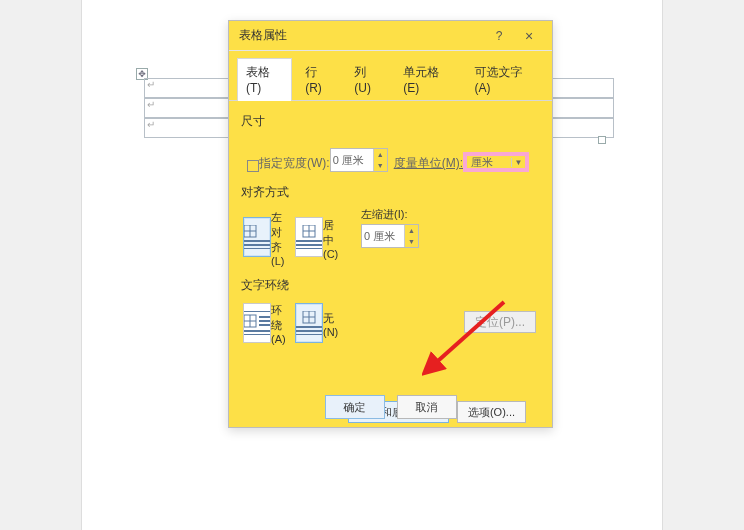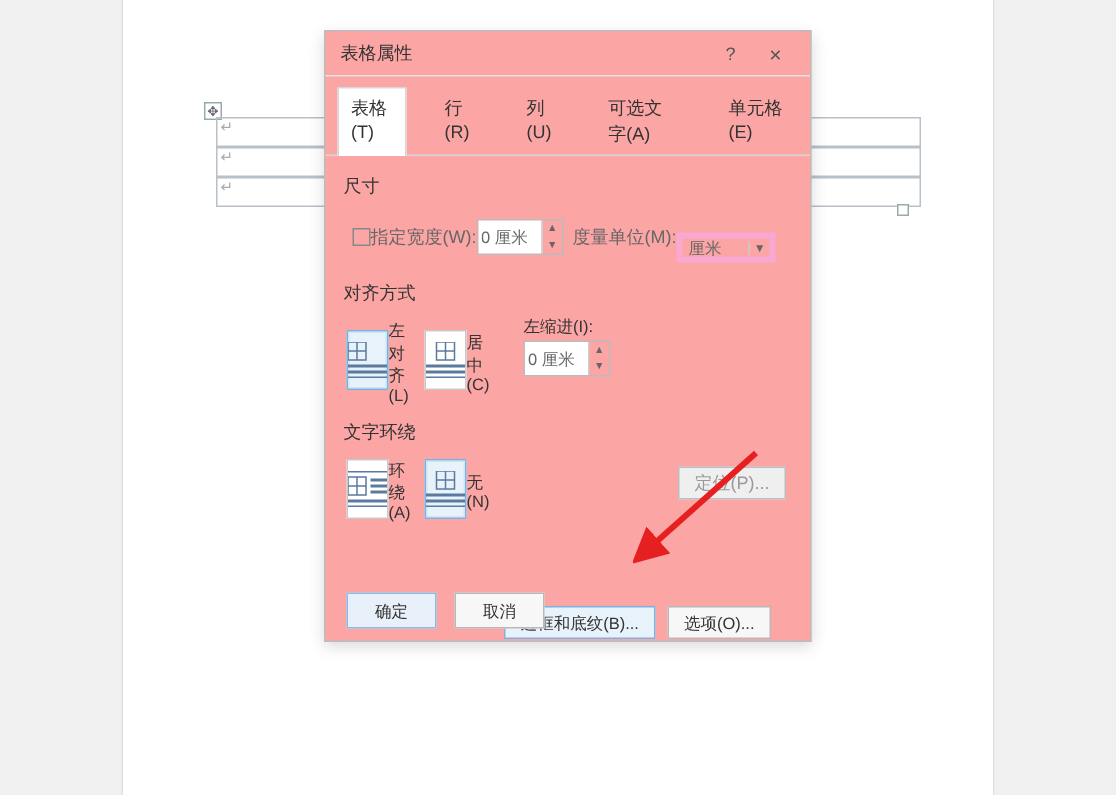--- a/index.html
+++ b/index.html
@@ -45,62 +45,62 @@
     .bg-cell {
       height: 20px;
       border: 1px solid #b8c0c8;
       flex: 1;
       font-size: 10px; color: #aaa;
       padding-left: 2px;
     }
     
     .dialog {
       position: absolute;
-      left: 216px; top: 20px;
+      left: 228px; top: 20px;
       width: 325px; height: 408px;
-      background: #fca5a5;
+      background: #fde047;
       border: 1px solid #bcbcbc;
       box-shadow: 0 3px 10px rgba(0,0,0,0.15);
     }
     .titlebar {
       height: 30px;
       display: flex; align-items: center;
       padding: 0 8px 0 10px;
       border-bottom: 1px solid #e4e4e4;
     }
     .titlebar .title { flex: 1; color: #333; font-size: 12px;}
     .titlebar .help, .titlebar .close {
       width: 30px; height: 26px;
       display: flex; align-items: center; justify-content: center;
       color: #555;
       cursor: pointer;
     }
     .titlebar .close { font-size: 14px; }
     .tabs {
       display: flex;
       padding: 6px 8px 0 8px;
-      gap: 16px;
+      gap: 4px;
       border-bottom: 1px solid #d7d7d7;
     }
     .tab {
       padding: 5px 8px 6px 8px;
       color: #333;
       cursor: pointer;
       position: relative;
       top: 1px;
       border: 1px solid transparent;
       border-bottom: none;
     }
     .tab.active {
       border-color: #d7d7d7;
       background: #fff;
     }
     .body { padding: 8px 12px 6px 12px; }
     .section-label { color: #333; margin: 4px 0 6px 0; }
-    .size-row { display: flex; align-items: center; gap: 0; padding: 2px 0 8px 6px; }
+    .size-row { display: flex; align-items: flex-end; gap: 0; padding: 2px 0 8px 6px; }
     .checkbox-box {
       width: 12px; height: 12px;
       border: 1px solid #888;
       display: inline-block;
     }
     .fld-label { color: #666; }
     .spinner {
       height: 24px; width: 58px;
       display: flex;
       border: 1px solid #bbb;
@@ -164,21 +164,21 @@
       color:#333; font-size:11px;
       display:flex; align-items:center;
       cursor:pointer;
     }
     .btn.highlight {
       background:#e8f2fb;
       border-color:#7bb3e0;
     }
     .footer {
       position:absolute; bottom:8px; right:14px; left:14px;
-      display:flex; justify-content:flex-start; gap:12px;
+      display:flex; justify-content:center; gap:12px;
     }
     .footer .btn { height:24px; padding: 0 18px; }
     .footer .btn.ok { background:#e8f1fa; border-color:#8bbbe3; }
     
     svg { display:block; }
     
     .arrow {
       position:absolute;
       left: 422px; top: 296px;
       width: 90px; height: 90px;
@@ -210,37 +210,37 @@
 <div class="dialog">
   <div class="titlebar">
     <span class="title">表格属性</span>
     <span class="help">?</span>
     <span class="close">×</span>
   </div>
   <div class="tabs">
     <div class="tab active"><span>表格(T)</span></div>
     <div class="tab"><span>行(R)</span></div>
     <div class="tab"><span>列(U)</span></div>
+    <div class="tab"><span>单元格(E)</span></div>
     <div class="tab"><span>可选文字(A)</span></div>
-    <div class="tab"><span>单元格(E)</span></div>
   </div>
   <div class="body">
 
     <div class="section-label">尺寸</div>
     <div class="size-row">
       <span class="checkbox-box"></span>
       <span class="fld-label">指定宽度(W):</span>
       <div class="spinner">
         <input value="0 厘米" style="">
         <div class="arrows">
             <div>▲</div>
             <div>▼</div>
           </div>
       </div>
-      <span class="fld-label" style="margin-left:6px;">度量单位(M):</span>
+      <span class="fld-label" style="margin-left:6px;text-decoration:underline;">度量单位(M):</span>
       <div class="unit-select">
         <span class="val">厘米</span>
         <span class="dd">▼</span>
       </div>
     </div>
 
     <div class="section-label">对齐方式</div>
     <div class="opt-row">
       <div class="opt-col">
         <div class="opt-btn selected">

